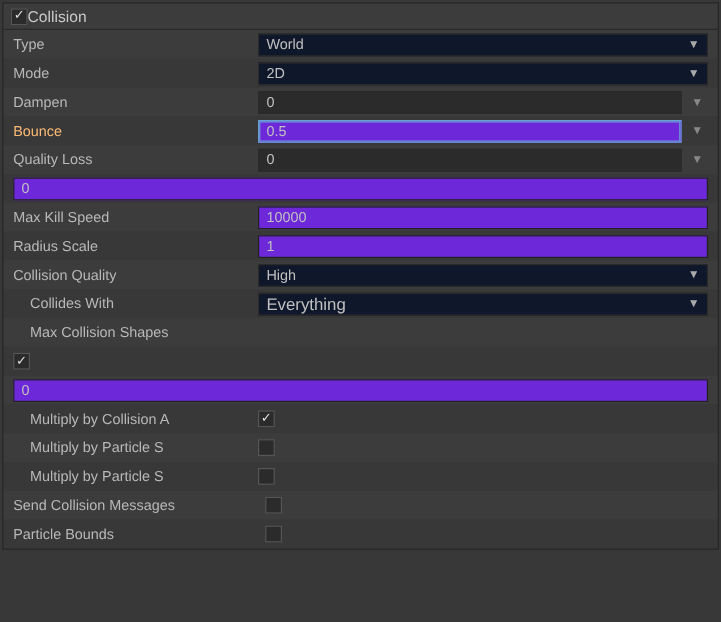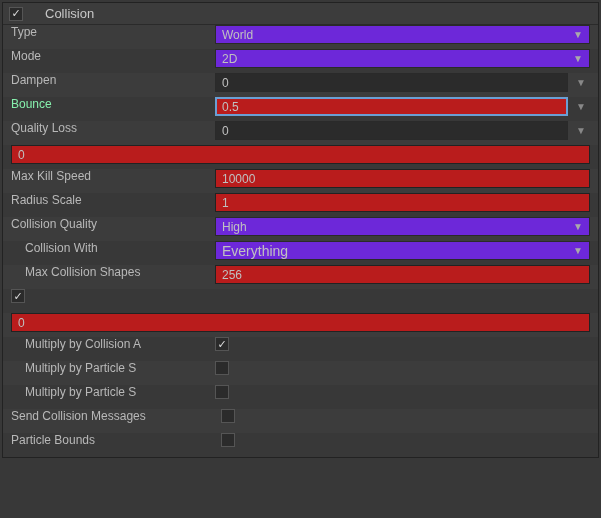--- a/index.html
+++ b/index.html
@@ -16,21 +16,21 @@
   .panel {
     background: #3a3a3a;
     border: 1px solid #222;
   }
   .panel-header {
     display: flex;
     align-items: center;
     padding: 3px 6px;
     background: #3c3c3c;
     border-bottom: 1px solid #2a2a2a;
-    gap: 22px;
+    gap: 0;
   }
   .checkbox {
     width: 14px;
     height: 14px;
     background: #2b2b2b;
     border: 1px solid #555;
     display: flex;
     align-items: center;
     justify-content: center;
     cursor: pointer;
@@ -41,58 +41,58 @@
     color: #ddd;
     font-size: 11px;
     line-height: 1;
   }
   .panel-title {
     font-size: 13px;
     color: #c8c8c8;
   }
   .field-row {
     display: flex;
-    align-items: flex-start;
+    align-items: center;
     height: 24px;
     padding-left: 8px;
     padding-right: 8px;
     gap: 4px;
   }
   .field-row:nth-child(odd) { background: #3c3c3c; }
   .field-row:nth-child(even) { background: #383838; }
   .field-label {
     width: 200px;
     flex-shrink: 0;
     white-space: nowrap;
     overflow: hidden;
   }
   .field-label.indented { padding-left: 14px; }
-  .field-label.highlight { color: #86efac; }
+  .field-label.highlight { color: #fdba74; }
   .field-control {
     flex: 1;
     display: flex;
     align-items: center;
   }
   .input-box {
     flex: 1;
-    background: #b91c1c;
+    background: #6d28d9;
     border: 1px solid #222;
     color: #c0c0c0;
     padding: 2px 6px;
     height: 19px;
     font-size: 12px;
     outline: none;
   }
   .input-box.focused {
     border: 1px solid #6a9fd4;
     box-shadow: 0 0 0 1px #6a9fd4 inset;
   }
   .dropdown {
     flex: 1;
-    background: #6d28d9;
+    background: #0f172a;
     border: 1px solid #2a2a2a;
     color: #c0c0c0;
     padding: 2px 6px;
     height: 19px;
     display: flex;
     align-items: center;
     justify-content: space-between;
     cursor: pointer;
   }
   .dropdown.input-style {
@@ -198,34 +198,31 @@
       <div class="field-label">Collision Quality</div>
       <div class="field-control">
         <div class="dropdown">
           <span>High</span>
           <span class="dropdown-arrow">▼</span>
         </div>
       </div>
     </div>
 
     <div class="field-row">
-      <div class="field-label indented">Collision With</div>
+      <div class="field-label indented">Collides With</div>
       <div class="field-control">
         <div class="dropdown" style="font-size:14px;">
           <span>Everything</span>
           <span class="dropdown-arrow">▼</span>
         </div>
       </div>
     </div>
 
     <div class="field-row">
       <div class="field-label indented">Max Collision Shapes</div>
-      <div class="field-control">
-        <input class="input-box" value="256" style="">
-      </div>
     </div>
 
     <div class="field-row">
       <div class="field-control">
         <div class="checkbox checked"></div>
       </div>
     </div>
 
     <div class="field-row">
       <div class="field-control">

